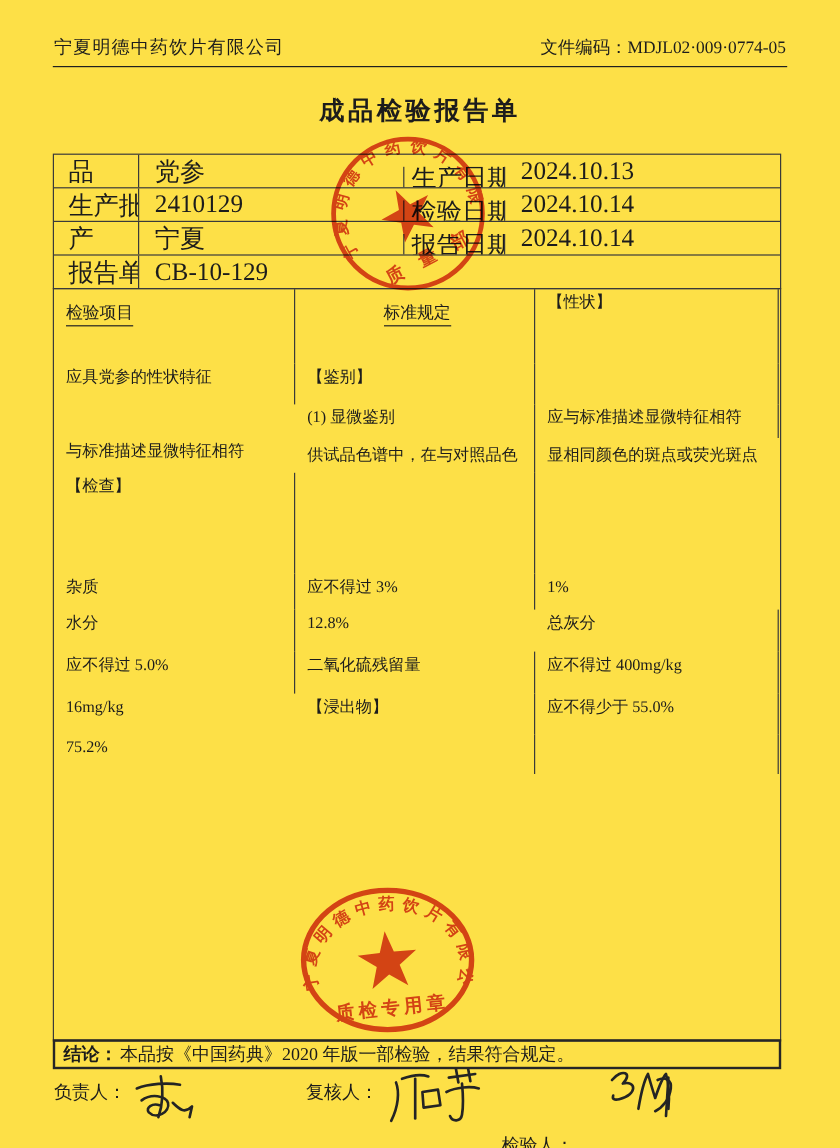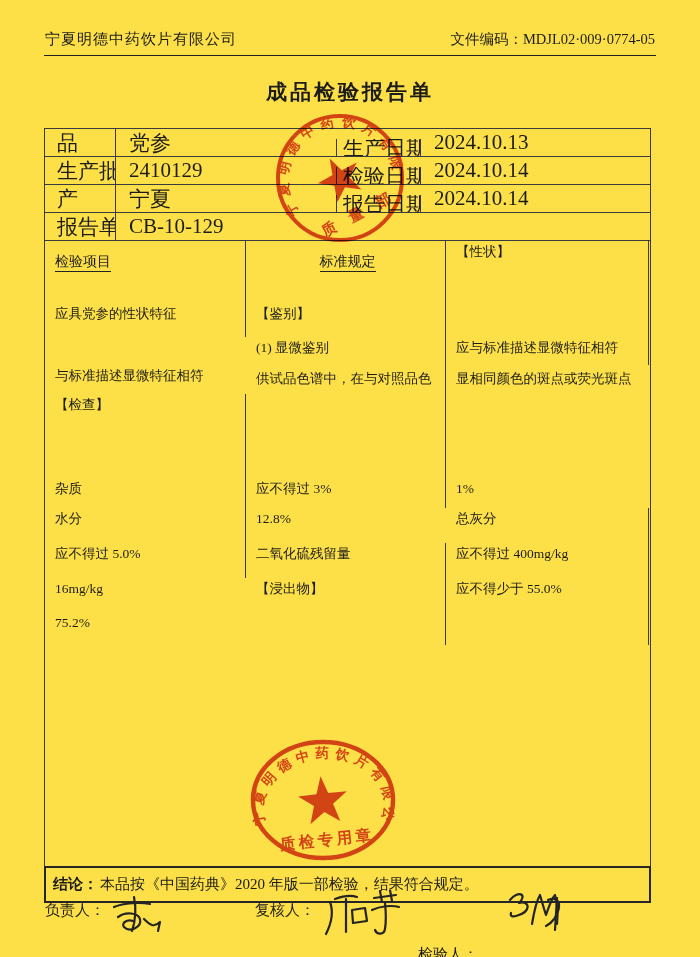--- a/index.html
+++ b/index.html
@@ -32,21 +32,21 @@
     grid-template-rows:62px 34px 28px 29px 84px 30px 35px 35px 34px 33px 34px 1fr;
     font-size:13.5px;}
   .main-table > div{box-sizing:border-box;padding:0 6px 0 10px;line-height:22px;overflow:hidden;}
   .mt-c1{border-right:1.4px solid #3a3a3a;}
   .mt-c2{border-right:1.4px solid #3a3a3a;}
   .mt-head{padding-top:10px !important;font-size:14px;}
   .mt-head span{border-bottom:1.2px solid #222;padding-bottom:2px;}
   .mt-head.center{text-align:center;}
   .wrapcell{line-height:28px !important;}
   
-  .conclusion{position:absolute;left:44px;top:866px;width:607px;height:37px;
+  .conclusion{position:absolute;left:44px;top:866px;width:607px;height:25px;
     border:2px solid #262626;box-sizing:border-box;display:flex;align-items:center;
     font-size:15px;padding-left:7px;white-space:nowrap;}
   .conclusion b{font-weight:bold;margin-right:2px;}
   
   .sig-label{position:absolute;font-size:15px;top:901px;}
   .sig-svg{position:absolute;}
   .sig-svg path{fill:none;stroke:#242424;stroke-width:2.2;stroke-linecap:round;stroke-linejoin:round;}
   
   .stamp{position:absolute;mix-blend-mode:multiply;opacity:.88;}
 </style>

